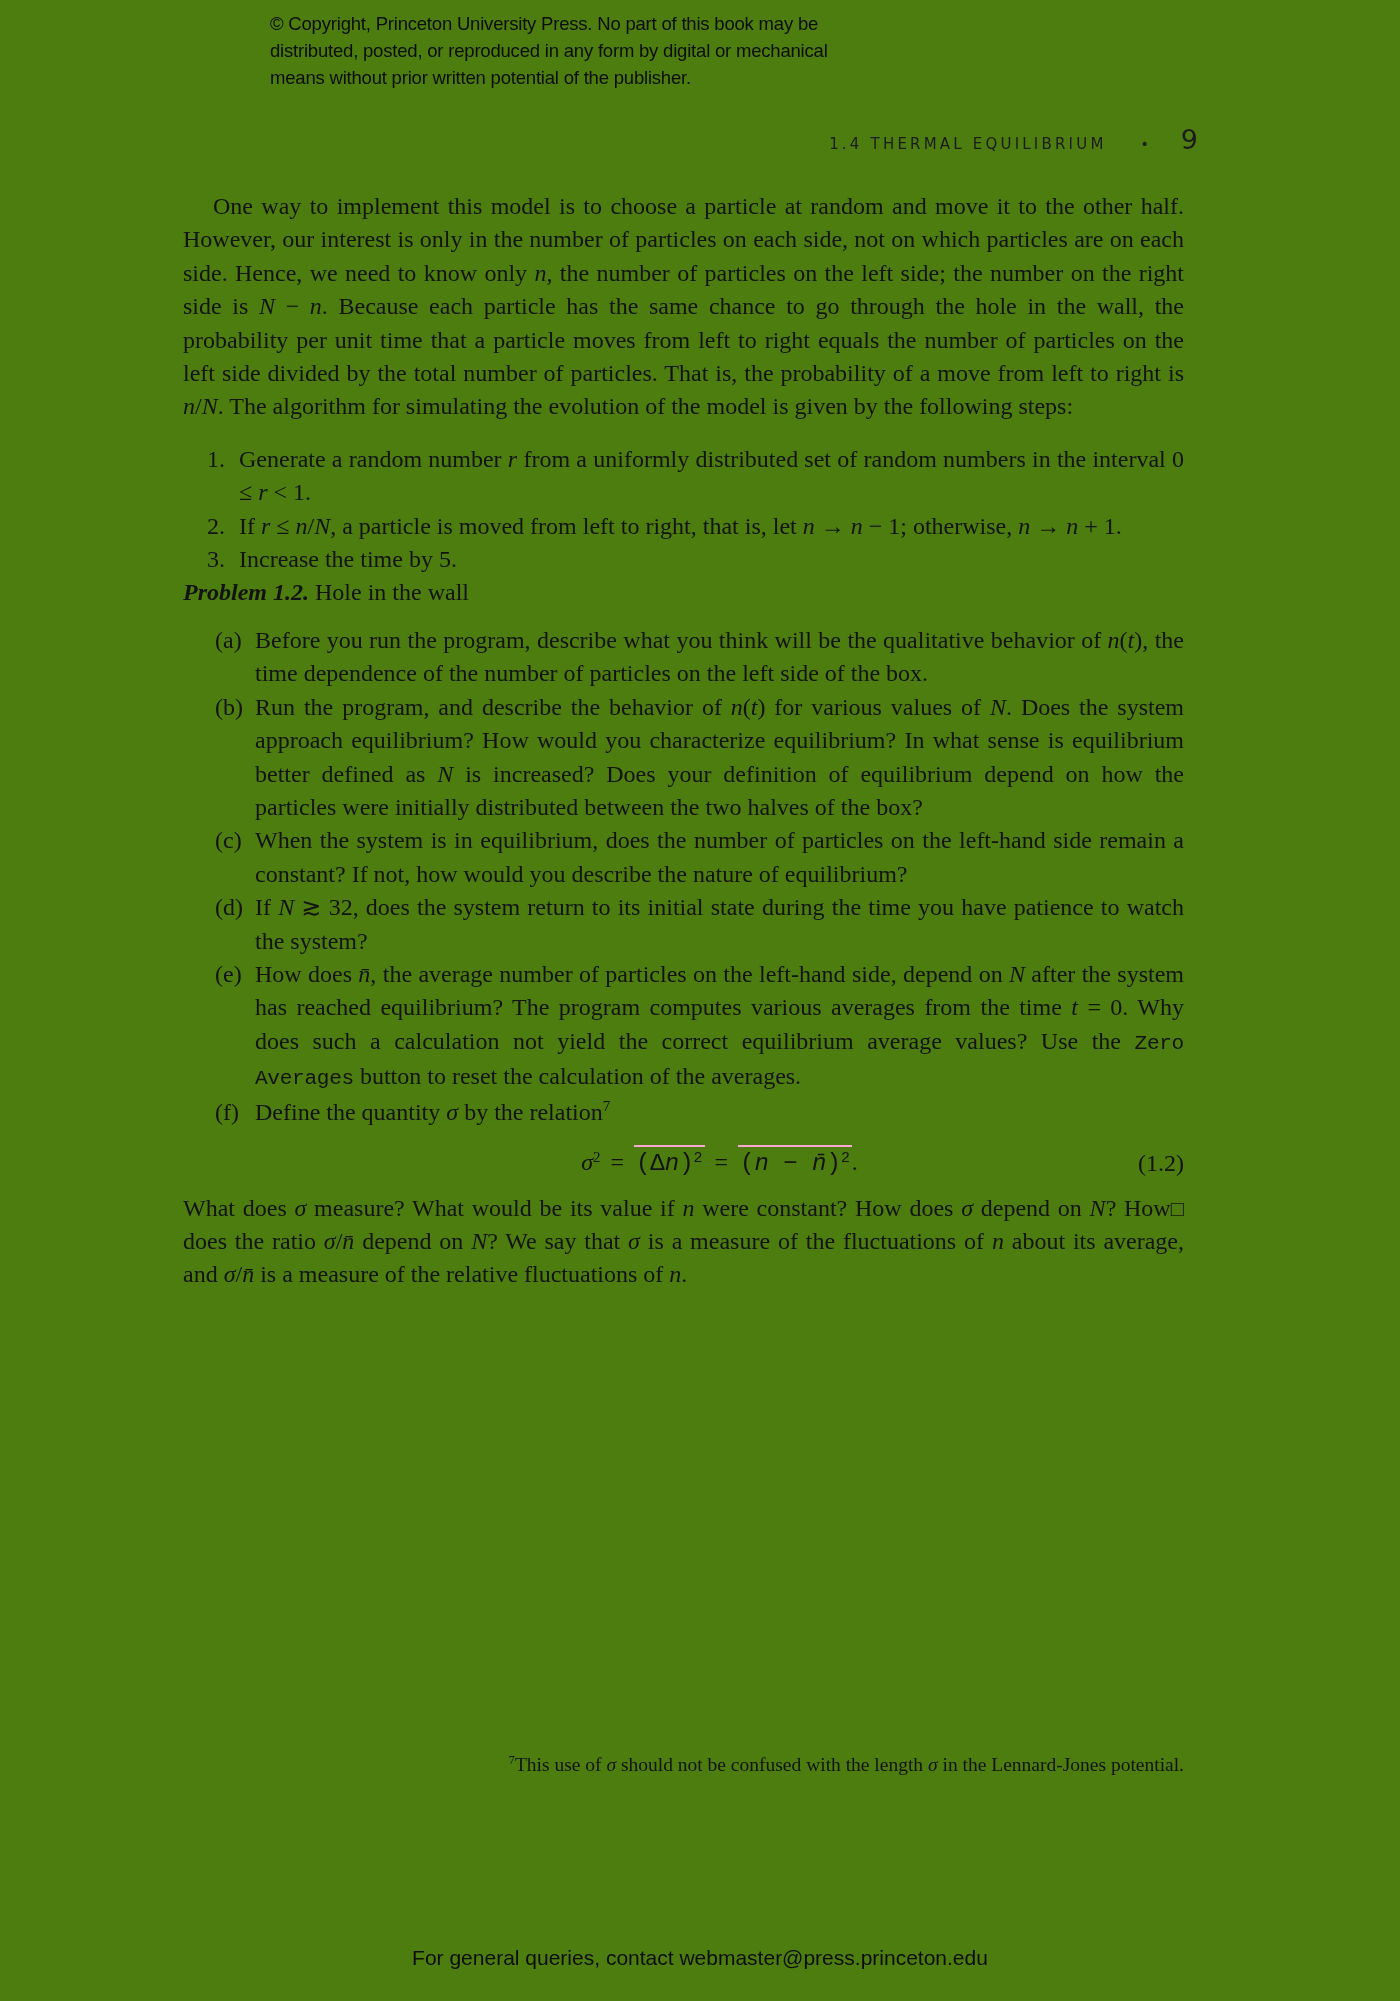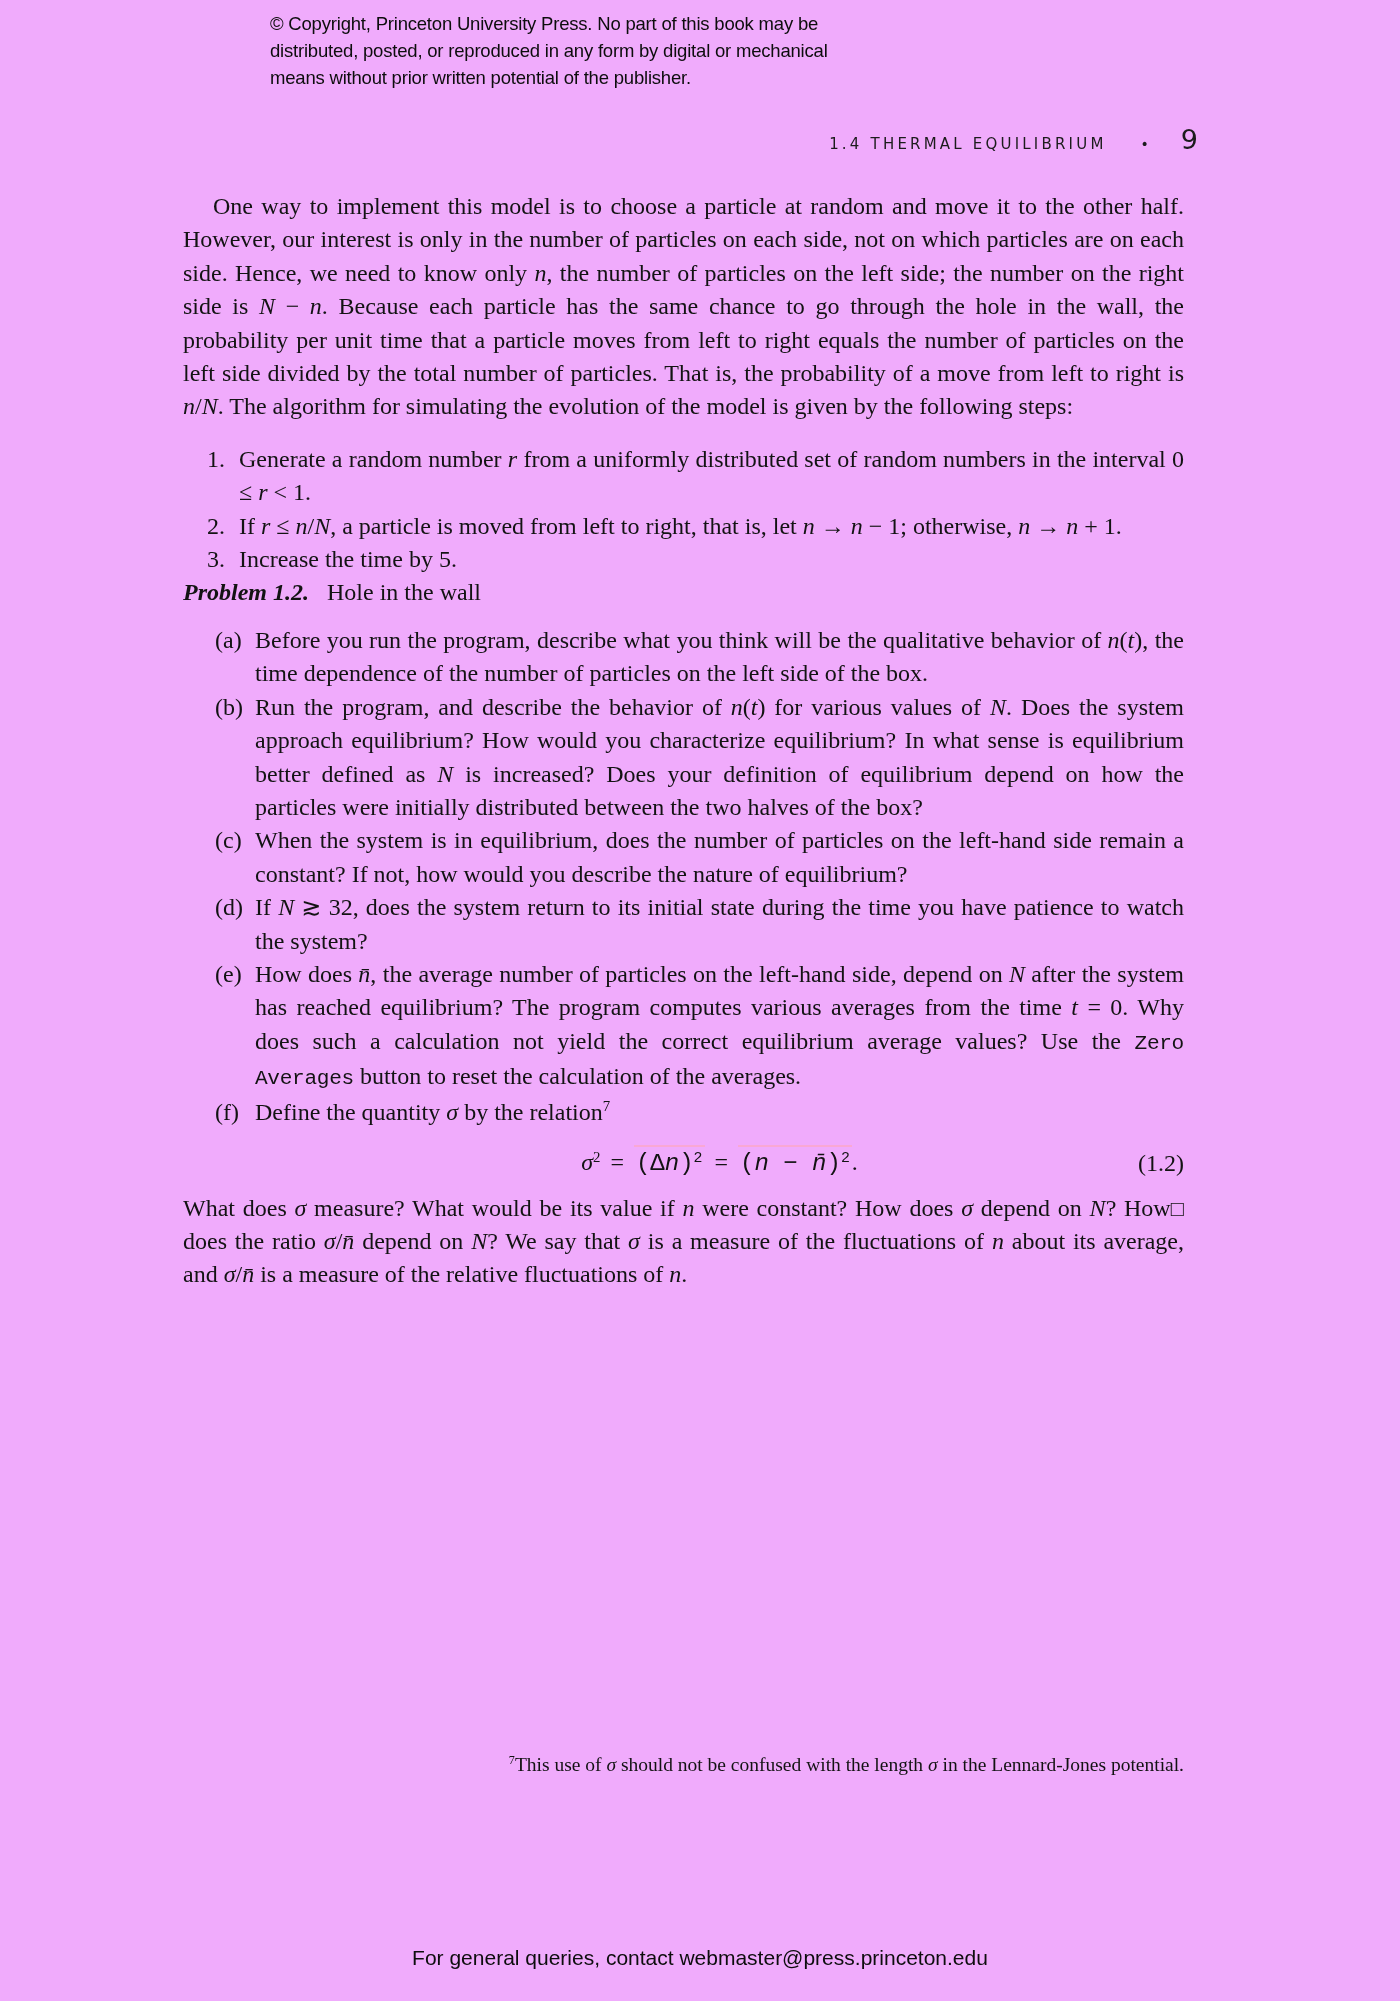--- a/index.html
+++ b/index.html
@@ -1,18 +1,18 @@
 <!DOCTYPE html>
 <html><head>
 <meta charset="utf-8">
 <style>
   html,body { margin:0; padding:0; background:#e8e8e8; }
   .page {
     position:relative; width:1400px; height:2001px; margin:0 auto;
-    background:#f0abfc; color:#141414; overflow:hidden;
+    background:#4d7c0f; color:#141414; overflow:hidden;
     font-family:"Liberation Serif", serif;
   }
 
   
   .copyright {
     position:absolute; left:270px; top:10px;
     font-family:"Liberation Sans", sans-serif;
     font-size:18.5px; line-height:27px; letter-spacing:-0.2px; color:#0d0d0d;
   }
   .copyright span { display:block; }
@@ -43,21 +43,21 @@
   .p-indent { text-indent:30px; }
 
   .steps { margin-top:19px; }
   .step  { display:grid; grid-template-columns:32px 1fr; padding-left:24px; }
   .step-num { text-align:left; }
 
   .program-line { margin-top:13px; }
 
   .problem-head { margin-top:19px; }
   .problem-label { font-weight:bold; font-style:italic; }
-  .problem-title { margin-left:12px; }
+  .problem-title { }
 
   .parts { margin-top:14px; }
   .part  { display:grid; grid-template-columns:40px 1fr; padding-left:32px; }
   .part-num { text-align:left; }
 
   
   .eq-row {
     position:relative; margin:16px 0 14px 72px;
     text-align:center; line-height:normal;
   }

